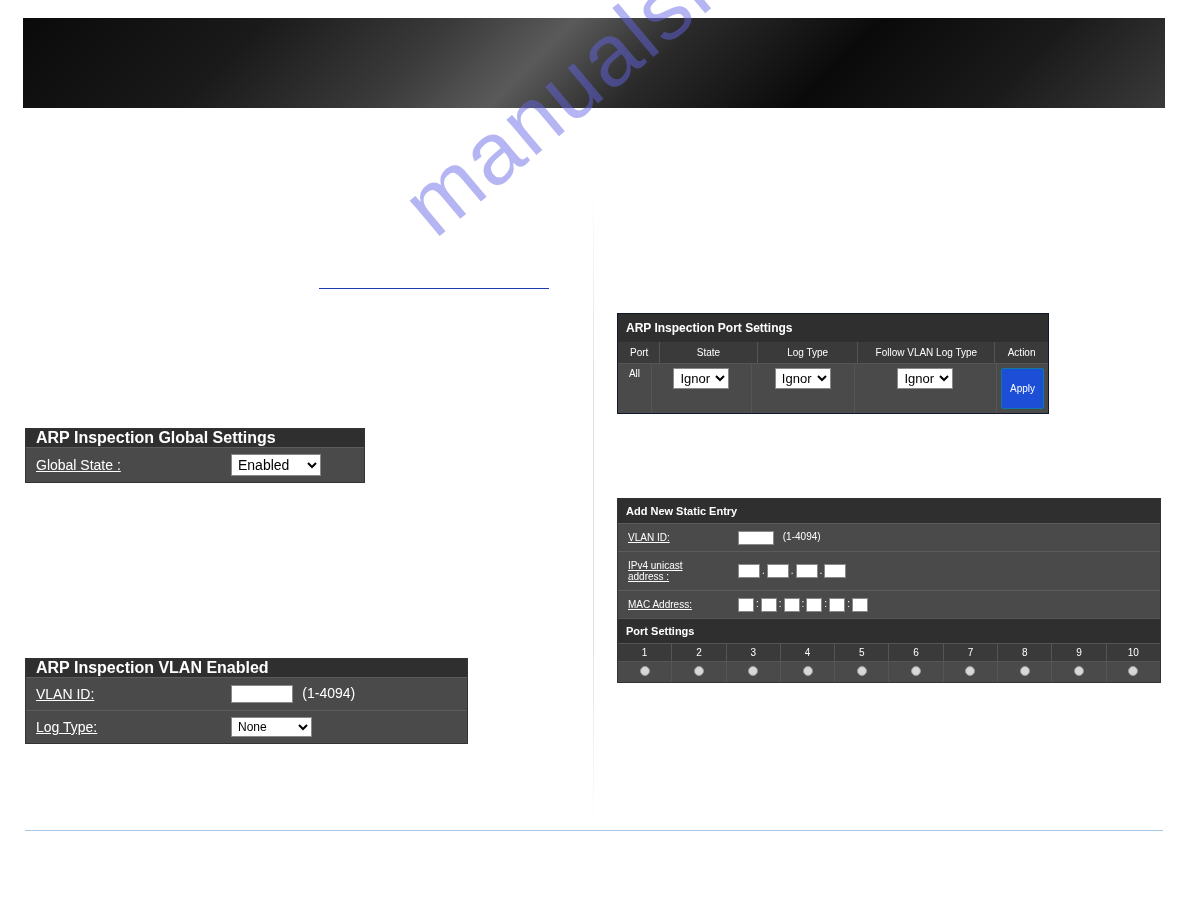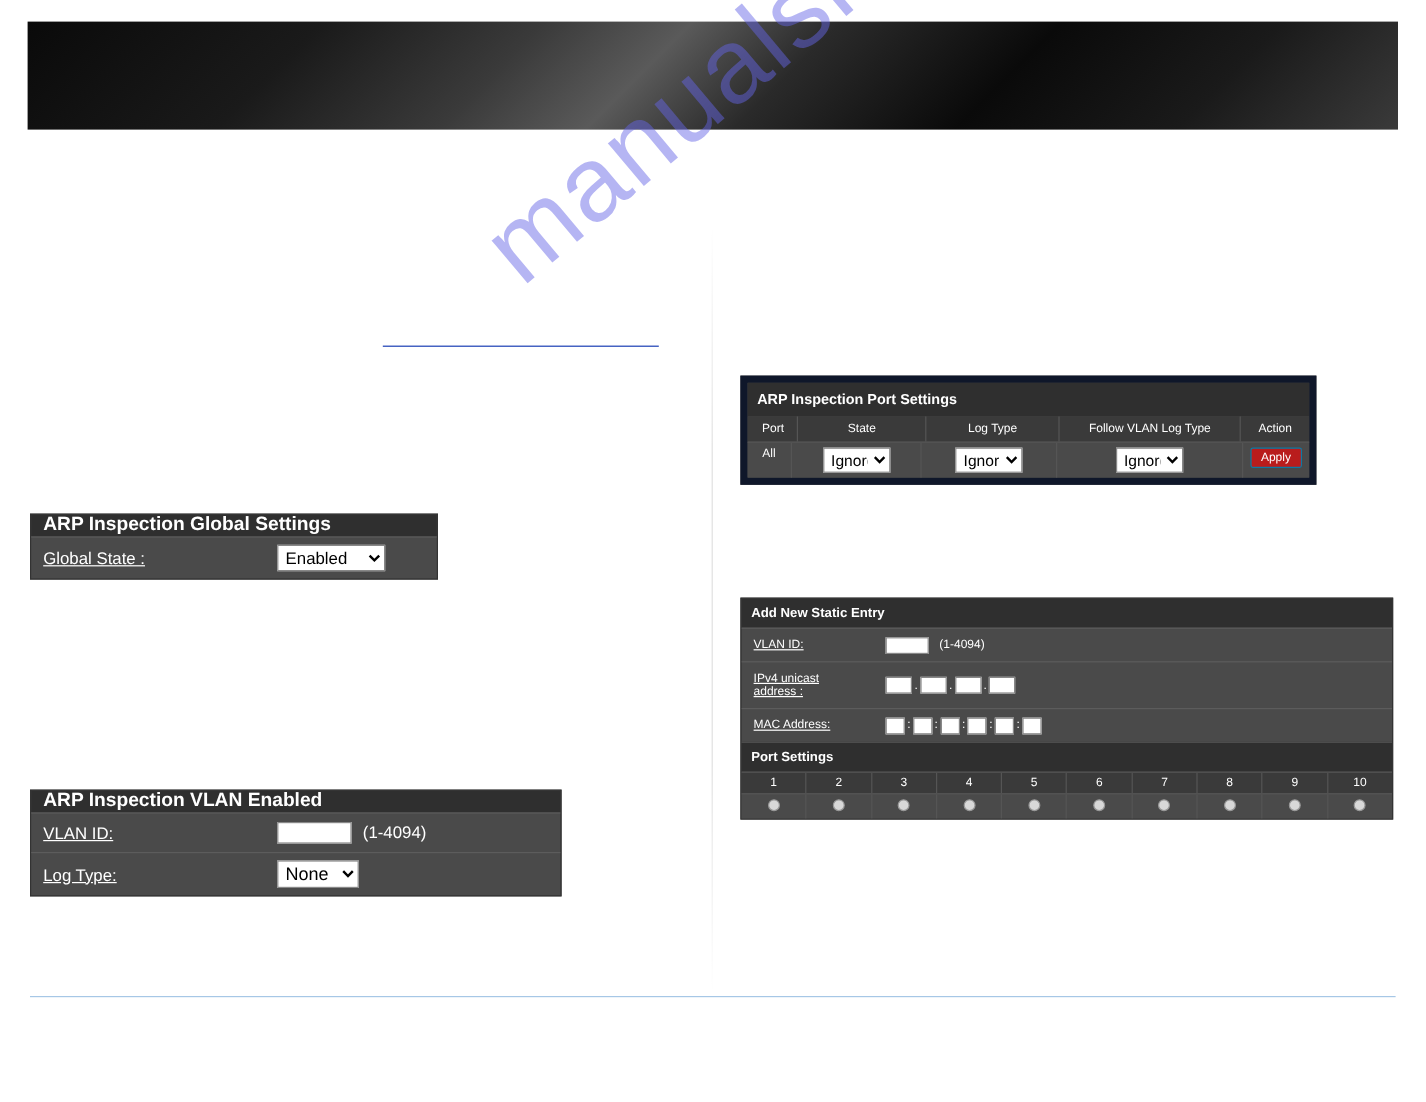--- a/index.html
+++ b/index.html
@@ -27,28 +27,28 @@
   
   .panel-global { left: 2px; top: 320px; width: 340px; border: 1px solid #333; }
   .panel-global .panel-header { font-size: 16px; }
   .panel-global .label-cell { font-size: 14px; width: 195px; }
   
   .panel-vlan { left: 2px; top: 550px; width: 443px; border: 1px solid #333; }
   .panel-vlan .panel-header { font-size: 16px; }
   .panel-vlan .label-cell { font-size: 14px; width: 195px; }
   .panel-vlan .post-txt { color: #fff; margin-left: 6px; font-size: 14px; }
   
-  .panel-port { left: 594px; top: 205px; width: 480px; border: 6px solid #0f172a; }
+  .panel-port { left: 594px; top: 205px; width: 432px; border: 1px solid #0f172a; }
   .panel-port .panel-header { font-size: 12px; padding: 7px 8px; }
   .port-thead { display: flex; background: #3a3a3a; }
   .port-th { color: #fff; font-size: 10px; text-align: center; padding: 5px 12px; border-right: 1px solid #555; }
   .port-trow { display: flex; background: #4a4a4a; border-top: 1px solid #555; }
   .port-td { color: #fff; font-size: 10px; text-align: center; padding: 4px 2px; border-right: 1px solid #555; }
   .c1 { width: 42px; } .c2 { width: 126px; } .c3 { width: 130px; } .c4 { width: 180px; } .c5 { width: 64px; border-right: none; }
-  .btn-apply { background: #b91c1c; color: #fff; border: 1px solid #0c7aa5; font-size: 10px; padding: 2px 8px; border-radius: 2px; cursor: pointer; }
+  .btn-apply { background: #1d4ed8; color: #fff; border: 1px solid #0c7aa5; font-size: 10px; padding: 14px 8px; border-radius: 2px; cursor: pointer; }
   
   .panel-static { left: 594px; top: 390px; width: 544px; border: 1px solid #333; }
   .panel-static .panel-header { font-size: 11px; padding: 6px 8px; }
   .panel-static .sec-header { background: #2f2f2f; color: #fff; font-size: 11px; font-weight: bold; padding: 6px 8px; border-top: 1px solid #555; }
   .panel-static .label-cell { font-size: 10px; width: 110px; }
   .panel-static .value-cell { font-size: 10px; }
   .ip-box { width: 22px; height: 14px; background: #fff; border: 1px solid #888; display:inline-block; vertical-align: middle; }
   .mac-box { width: 16px; height: 14px; background: #fff; border: 1px solid #888; display:inline-block; vertical-align: middle; }
   .vlan-box { width: 36px; height: 14px; background: #fff; border: 1px solid #888; display:inline-block; vertical-align: middle; }
   .dot { color: #fff; padding: 0 2px; font-size: 10px; }
@@ -91,21 +91,21 @@
     <div class="row">
       <div class="label-cell">VLAN ID:</div>
       <div class="value-cell">
         <input type="text" class="win" style="width: 62px;">
         <span class="post-txt">(1-4094)</span>
       </div>
     </div>
     <div class="row">
       <div class="label-cell">Log Type:</div>
       <div class="value-cell">
-        <select class="win" style="width:68px;font-size:15px">
+        <select class="win" style="width:81px;font-size:12px">
           <option>None</option>
         </select>
       </div>
     </div>
   </div>
 
   <div class="panel panel-port">
     <div class="panel-header">ARP Inspection Port Settings</div>
     <div class="port-thead">
       <div class="port-th c1">Port</div>

